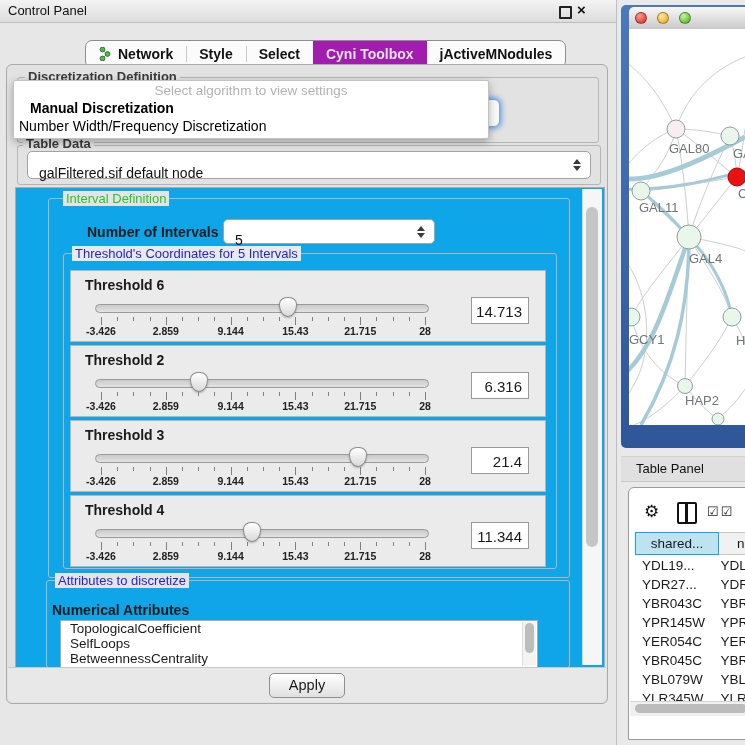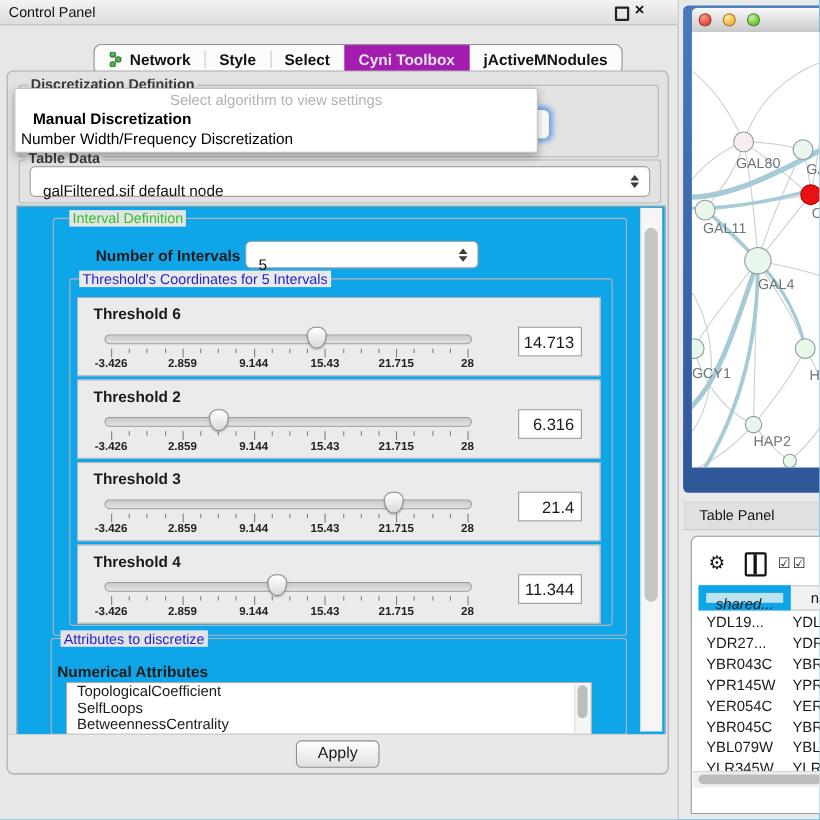--- a/index.html
+++ b/index.html
@@ -105,22 +105,22 @@
 
   
   #table-panel-bar{left:621px;top:456px;width:124px;height:24px;background:#E0E0E0;border-top:1px solid #D2D2D2;border-bottom:1px solid #C8C8C8;}
   #table-panel-title{left:15px;top:4px;font-size:13px;color:#111;}
   #table-card{left:628px;top:487px;width:132px;height:251px;background:#FFFFFF;border:1px solid #9B9B9B;border-radius:6px 0 0 0;overflow:hidden;}
   #tc-gear{left:15px;top:13px;font-size:17px;color:#111;}
   #tc-split{left:48px;top:14px;width:16px;height:18px;border:2.5px solid #111;border-radius:2px;}
   #tc-split::after{content:'';position:absolute;left:6px;top:0;bottom:0;width:2.5px;background:#111;}
   #tc-checks{left:78px;top:16px;font-size:13px;color:#222;letter-spacing:2px;}
   #thead{left:0;top:44px;width:160px;height:23px;display:flex;}
-  #th-col1{width:84px;margin-left:6px;background:#BDE3F1;border:7px solid #0ea5e9;box-sizing:border-box;
-           font-size:13.5px;text-align:center;line-height:21px;font-style:italic;}
+  #th-col1{width:84px;margin-left:6px;background:#BDE3F1;border:1px solid #0ea5e9;box-sizing:border-box;
+           font-size:13.5px;text-align:center;line-height:21px;}
   #th-col2{width:66px;background:#F1F1F1;border:1px solid #C6C6C6;border-left:none;box-sizing:border-box;
            font-size:13.5px;padding-left:18px;line-height:21px;}
   #table-rows{left:0;top:68px;width:160px;height:145px;overflow:hidden;}
   .trow{display:flex;height:19px;line-height:19px;font-size:13.5px;}
   .tc1{width:84px;margin-left:6px;padding-left:7px;box-sizing:border-box;white-space:nowrap;}
   .tc2{width:70px;padding-left:3px;white-space:nowrap;}
   #h-scrollbar{left:1px;top:213px;width:130px;height:14px;background:#F0F0F0;border-top:1px solid #D4D4D4;}
   #h-scrollbar .thumb{position:absolute;left:5px;top:2px;width:112px;height:9px;background:#BCBCBC;border-radius:5px;}
 </style>
 </head>

